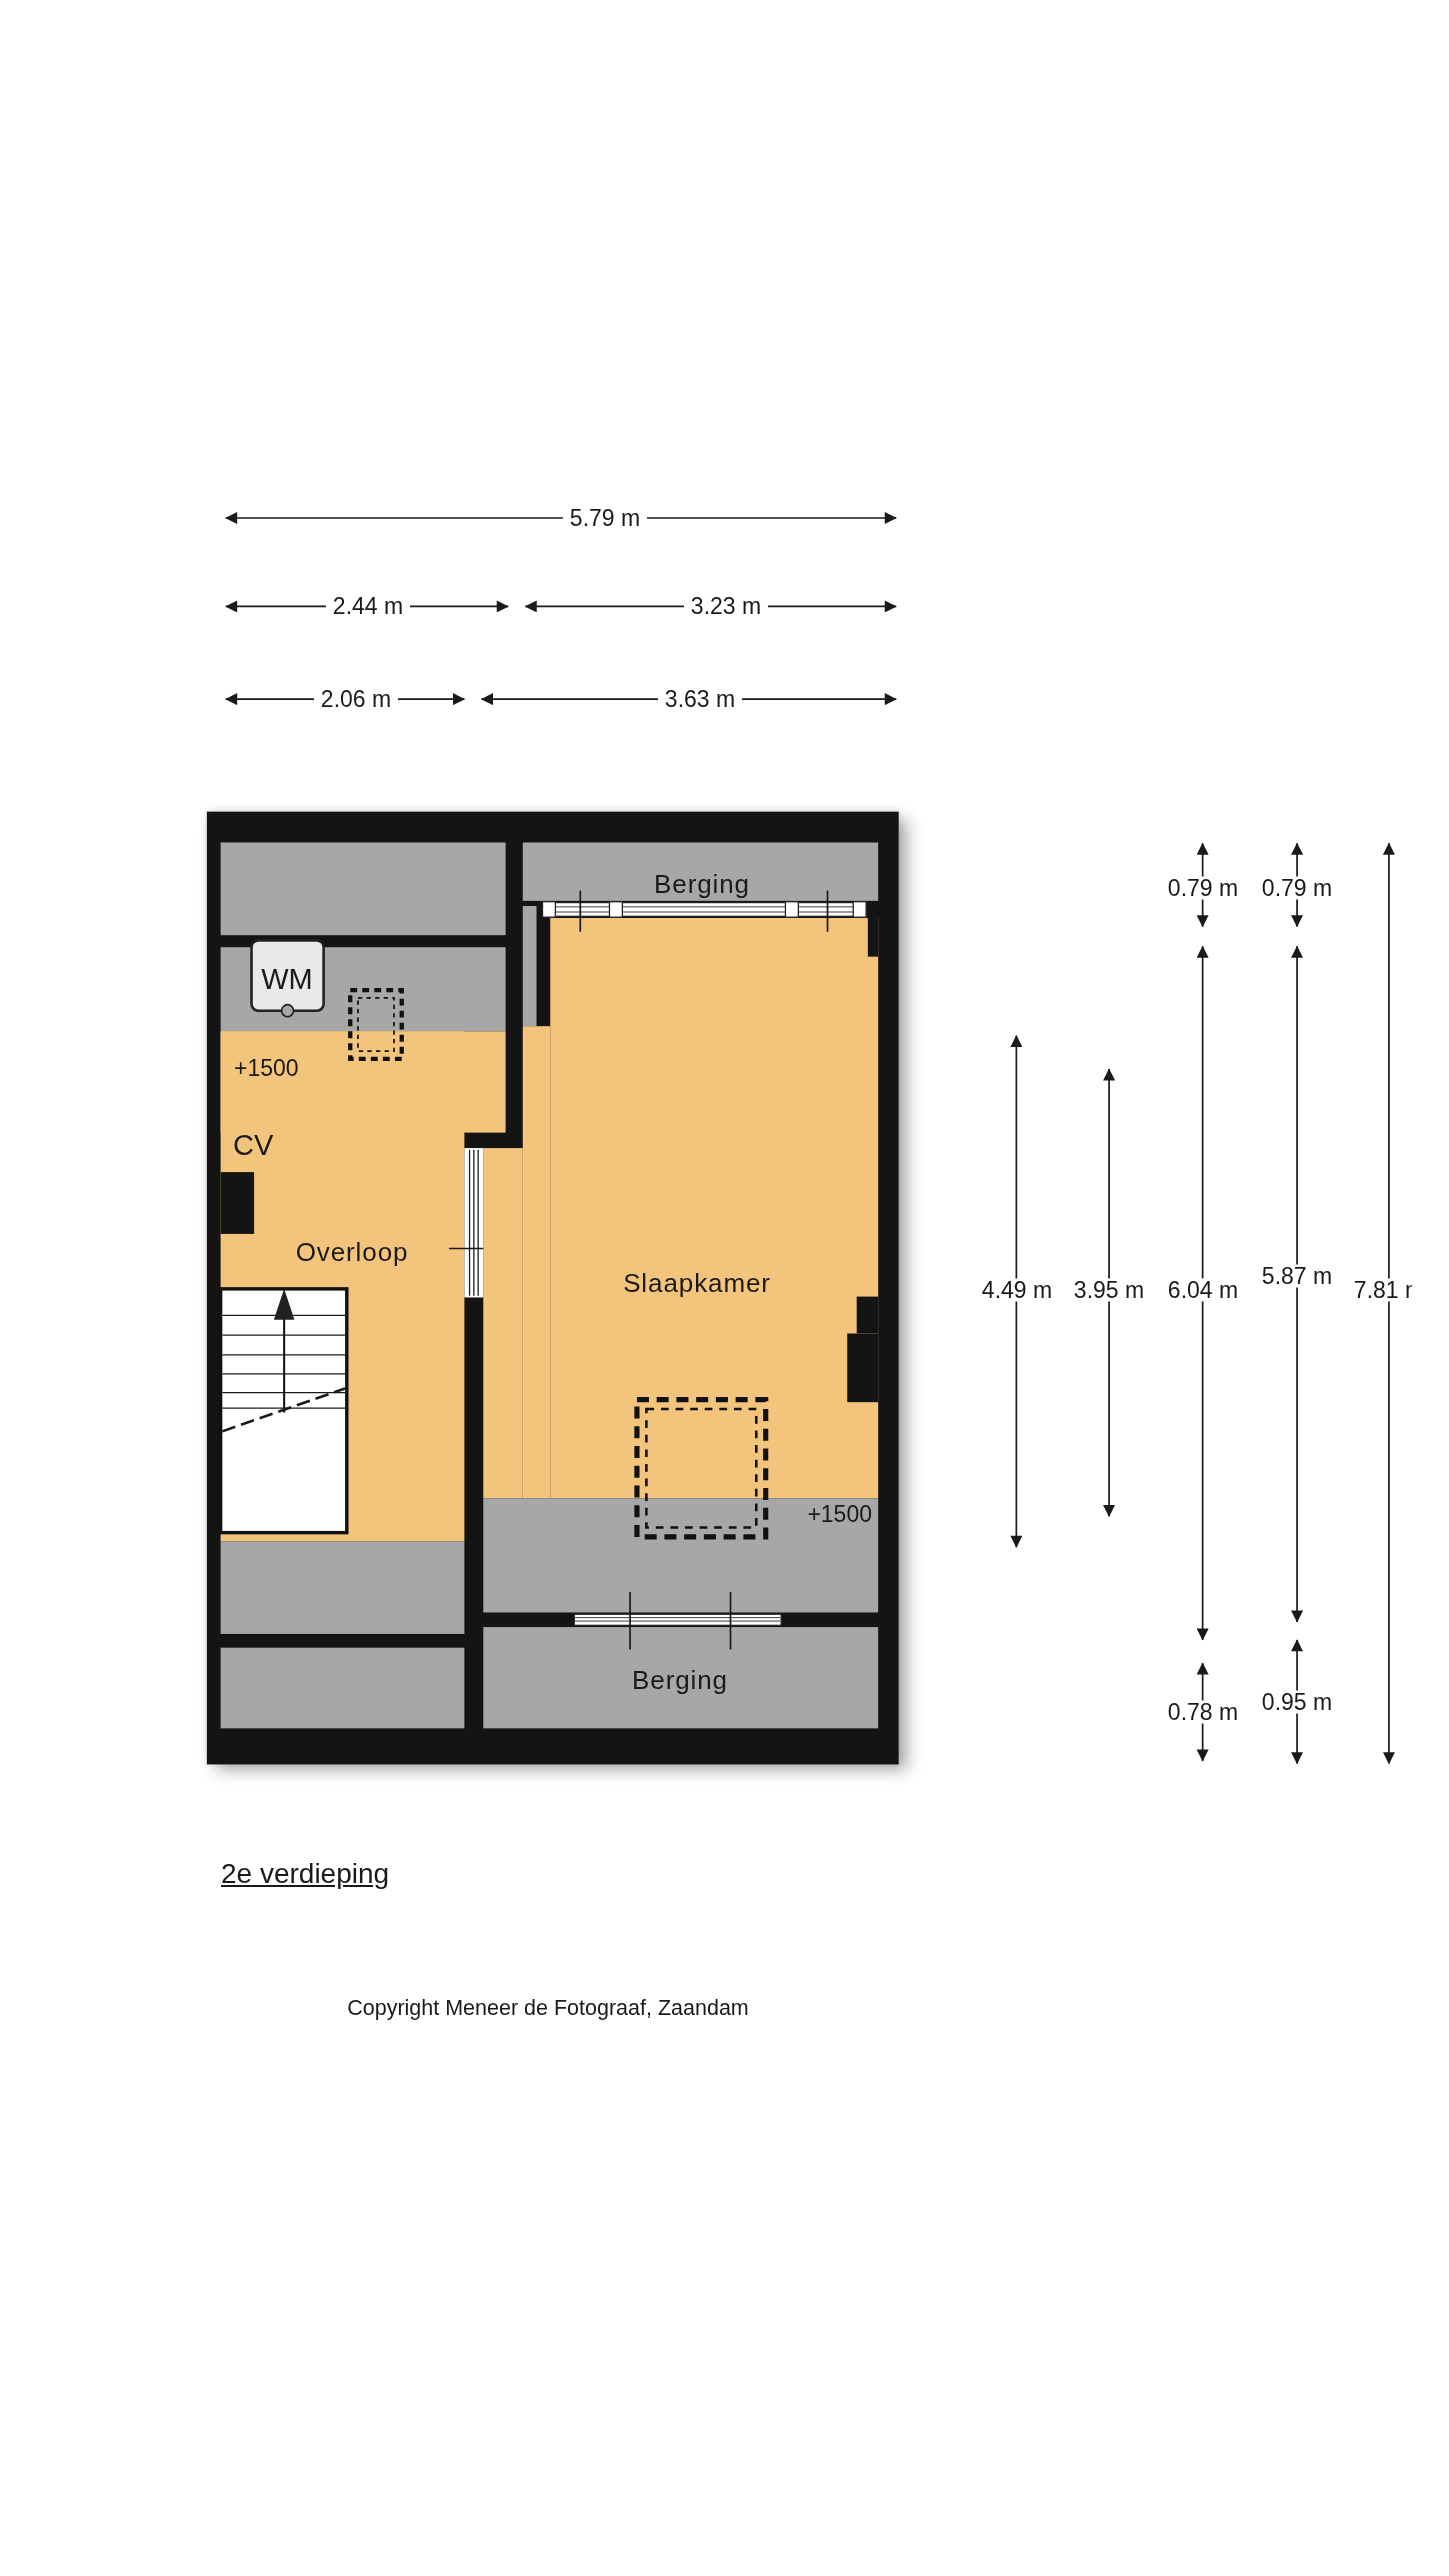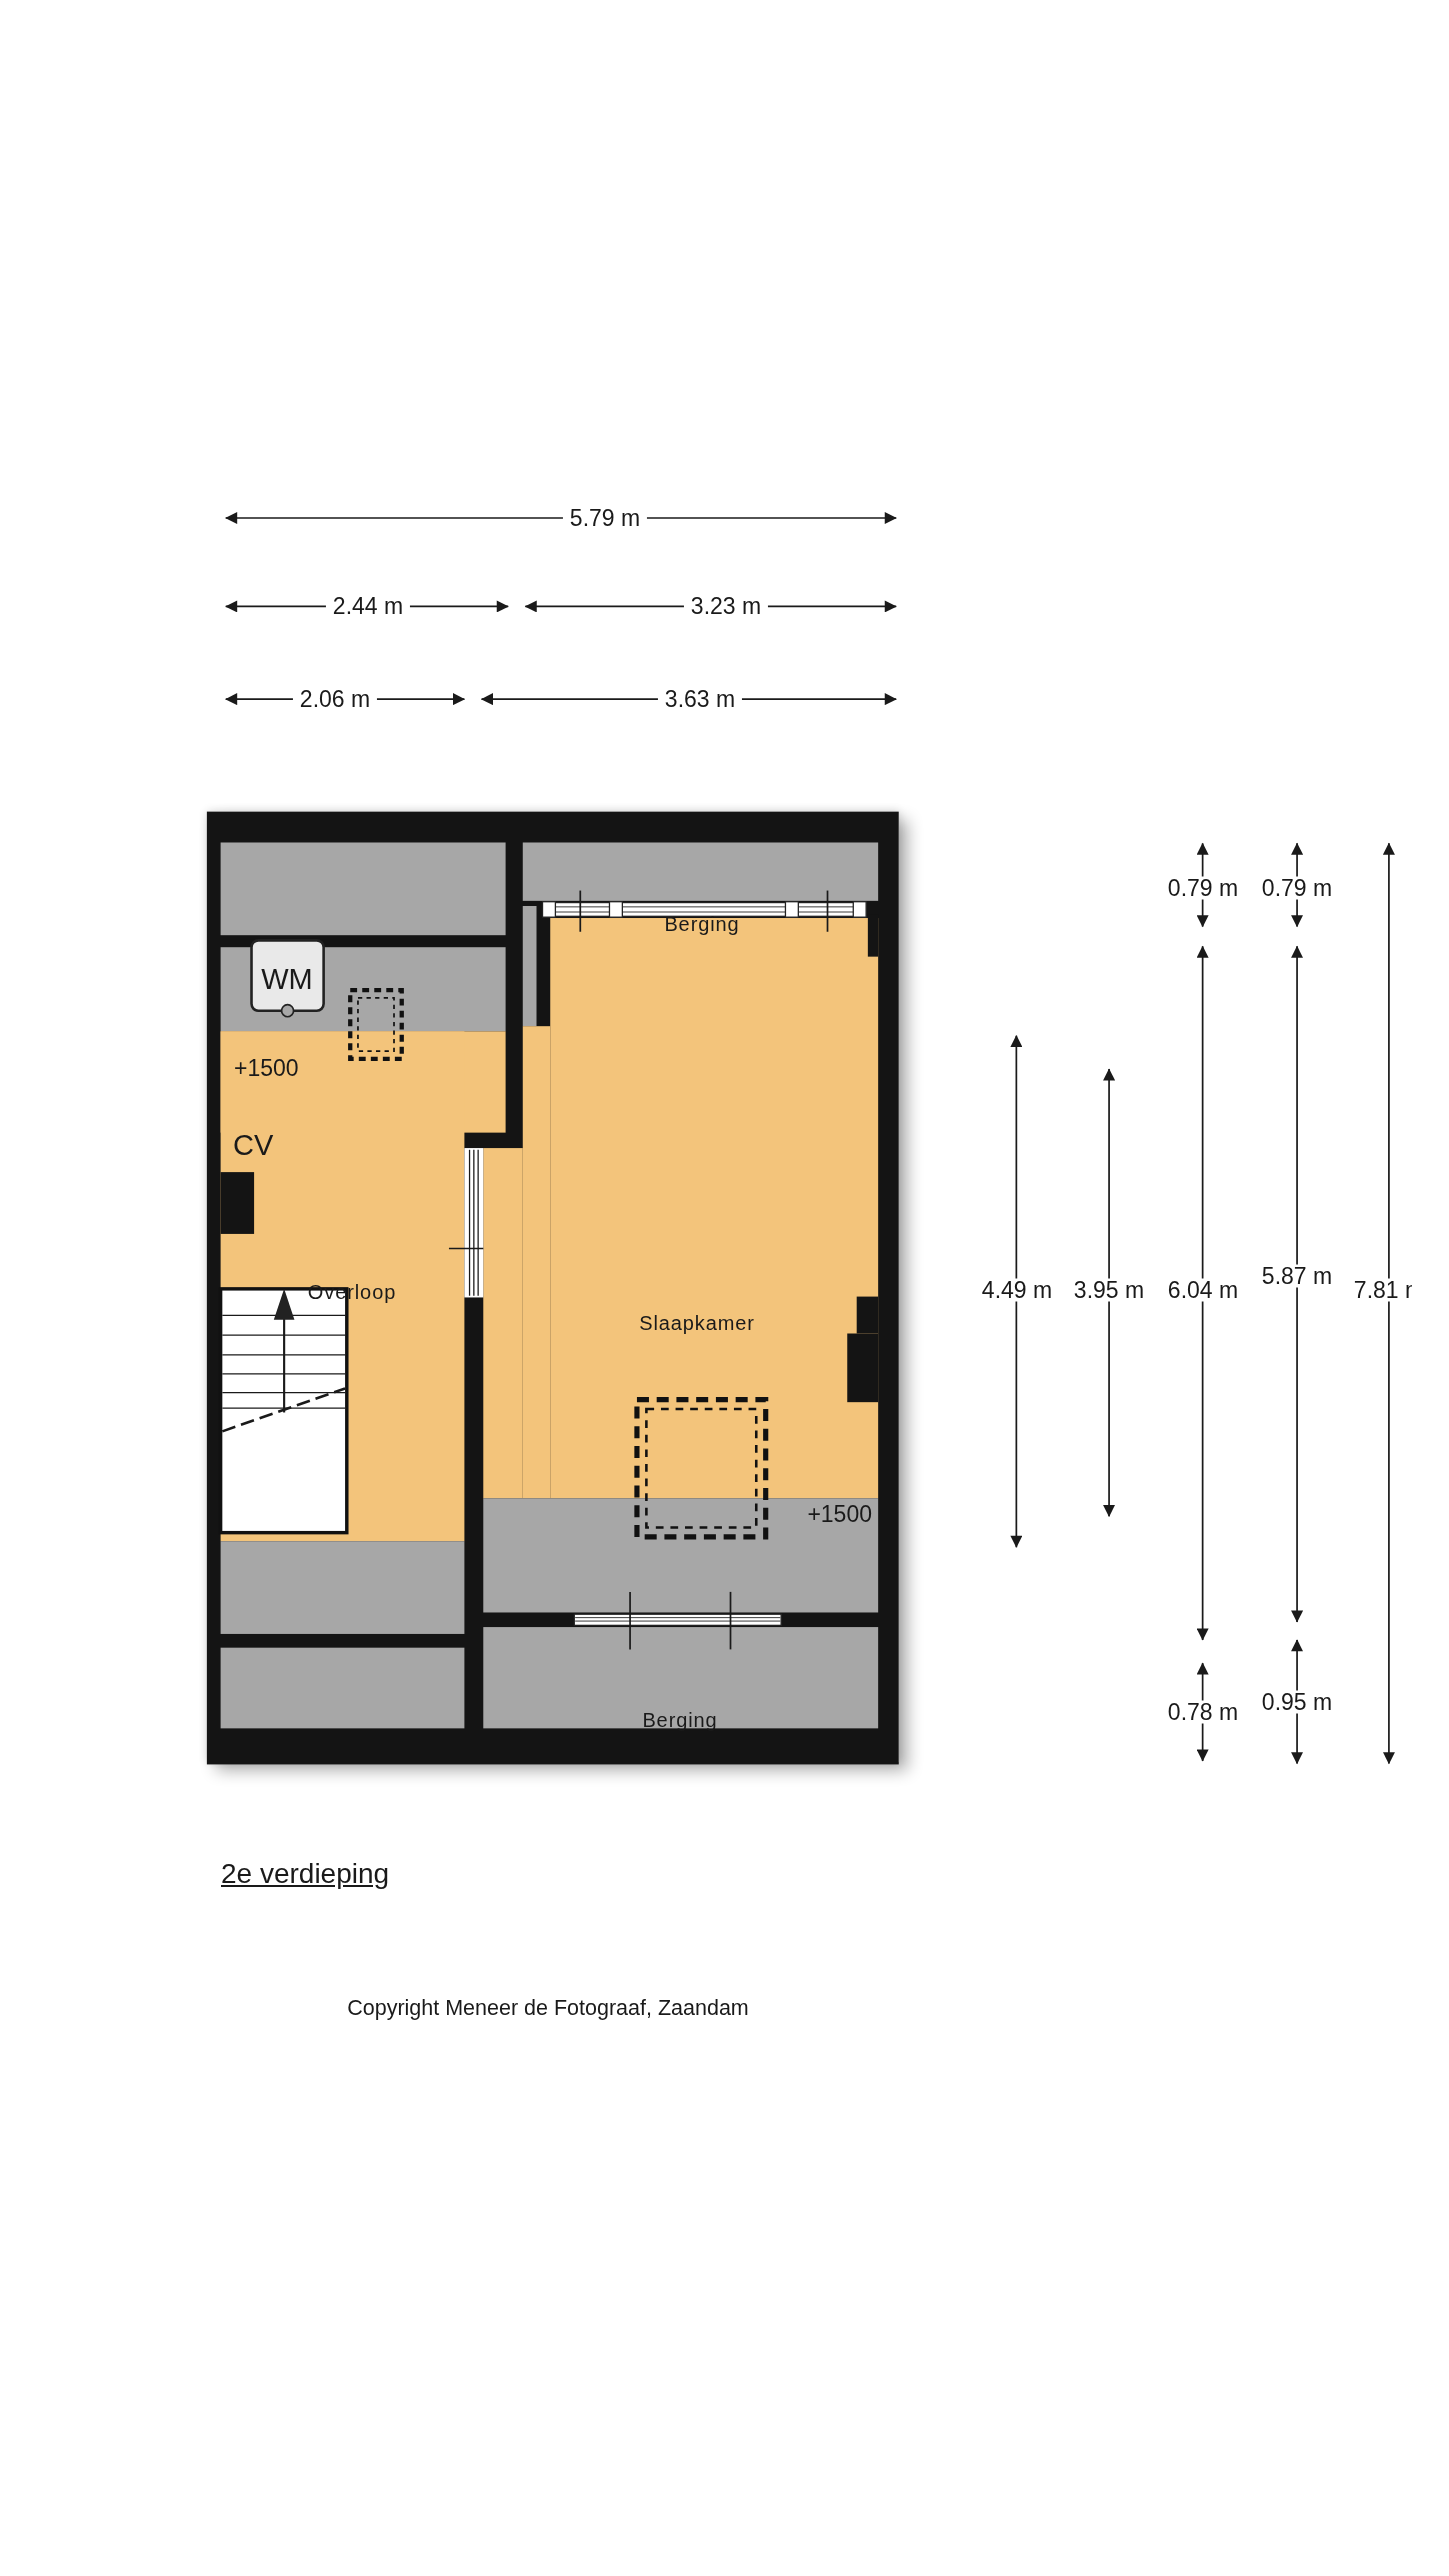--- a/index.html
+++ b/index.html
@@ -5,21 +5,21 @@
   html,body{margin:0;padding:0;background:#ffffff;}
   #page{position:relative;width:1412px;height:2576px;background:#ffffff;overflow:hidden;
         font-family:"Liberation Sans",sans-serif;color:#1a1a1a;}
   #graphics{position:absolute;left:0;top:0;width:1449px;height:2576px;}
   .plan-shadow{position:absolute;left:207px;top:811px;width:692px;height:951px;
                box-shadow:8.6px 8.6px 15.5px rgba(0,0,0,0.33), 0 0 8.6px rgba(0,0,0,0.14);}
   .lbl{position:absolute;transform:translate(-50%,-50%);white-space:nowrap;line-height:1;}
   .lbl.la{transform:translate(0,-50%);}          
   .lbl.ra{transform:translate(-100%,-50%);}      
   .dim{font-size:23px;background:#ffffff;padding:0 6.9px;}
-  .room{font-size:20px;letter-spacing:0.9px;margin-top:40px;}
+  .room{font-size:26px;letter-spacing:0.9px;}
   .marker{font-size:29px;}
   .hmark{font-size:23px;margin-top:20px;}
   .floor-title{font-size:28px;text-decoration:underline;}
   .footer{position:absolute;left:548px;top:1994px;transform:translateX(-50%);
           text-align:center;font-size:21.5px;line-height:28px;white-space:nowrap;}
   svg line{stroke:#1a1a1a;}
 </style>
 </head>
 <body>
 
@@ -137,21 +137,21 @@
       <g>
         <rect x="52" y="150" width="84" height="82" rx="8" fill="#E9E9E9" stroke="#222222" stroke-width="3"></rect>
         <circle cx="94" cy="232" r="7" fill="#A7A7A7" stroke="#222222" stroke-width="2"></circle>
       </g>
     </g>
   </svg>
 
   <div class="lbl dim" style="left:605px;top:518px">5.79 m</div>
   <div class="lbl dim" style="left:368px;top:606px">2.44 m</div>
   <div class="lbl dim" style="left:726px;top:606px">3.23 m</div>
-  <div class="lbl dim" style="left:335px;top:699px">2.06 m</div>
+  <div class="lbl dim" style="left:356px;top:699px">2.06 m</div>
   <div class="lbl dim" style="left:700px;top:699px">3.63 m</div>
 
   <div class="lbl dim" style="left:1203px;top:888px">0.79 m</div>
   <div class="lbl dim" style="left:1297px;top:888px">0.79 m</div>
   <div class="lbl dim" style="left:1017px;top:1290px">4.49 m</div>
   <div class="lbl dim" style="left:1109px;top:1290px">3.95 m</div>
   <div class="lbl dim" style="left:1203px;top:1290px">6.04 m</div>
   <div class="lbl dim" style="left:1297px;top:1276px">5.87 m</div>
   <div class="lbl dim" style="left:1389px;top:1290px">7.81 m</div>
   <div class="lbl dim" style="left:1203px;top:1712px">0.78 m</div>

